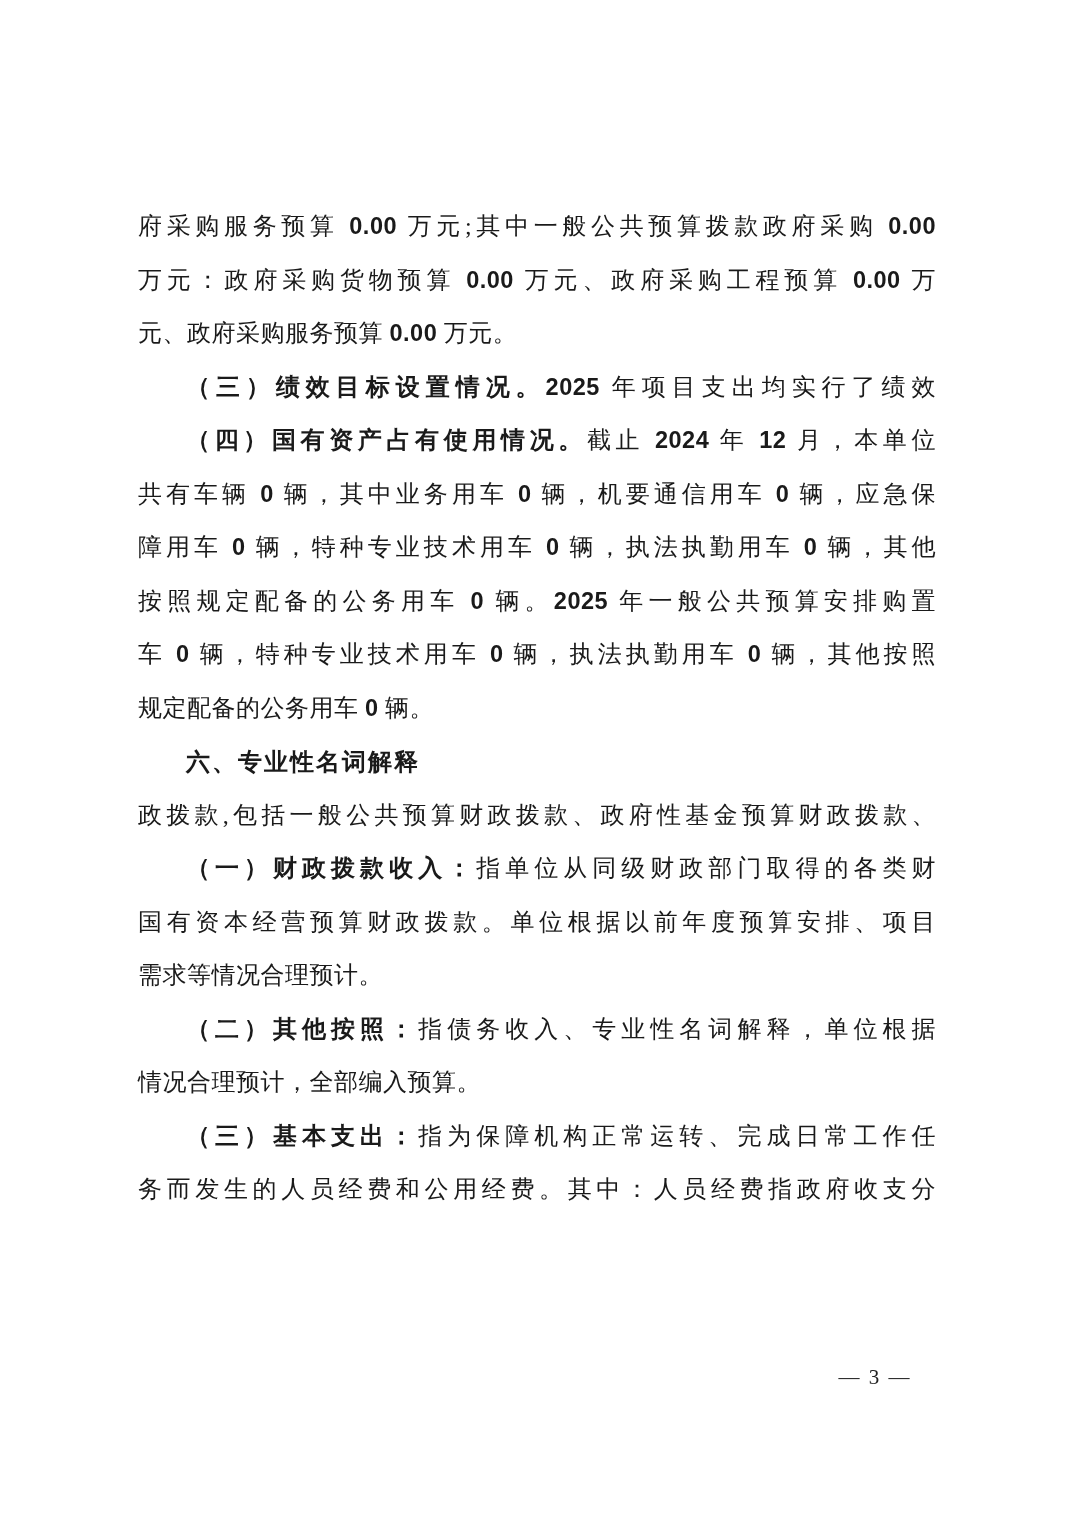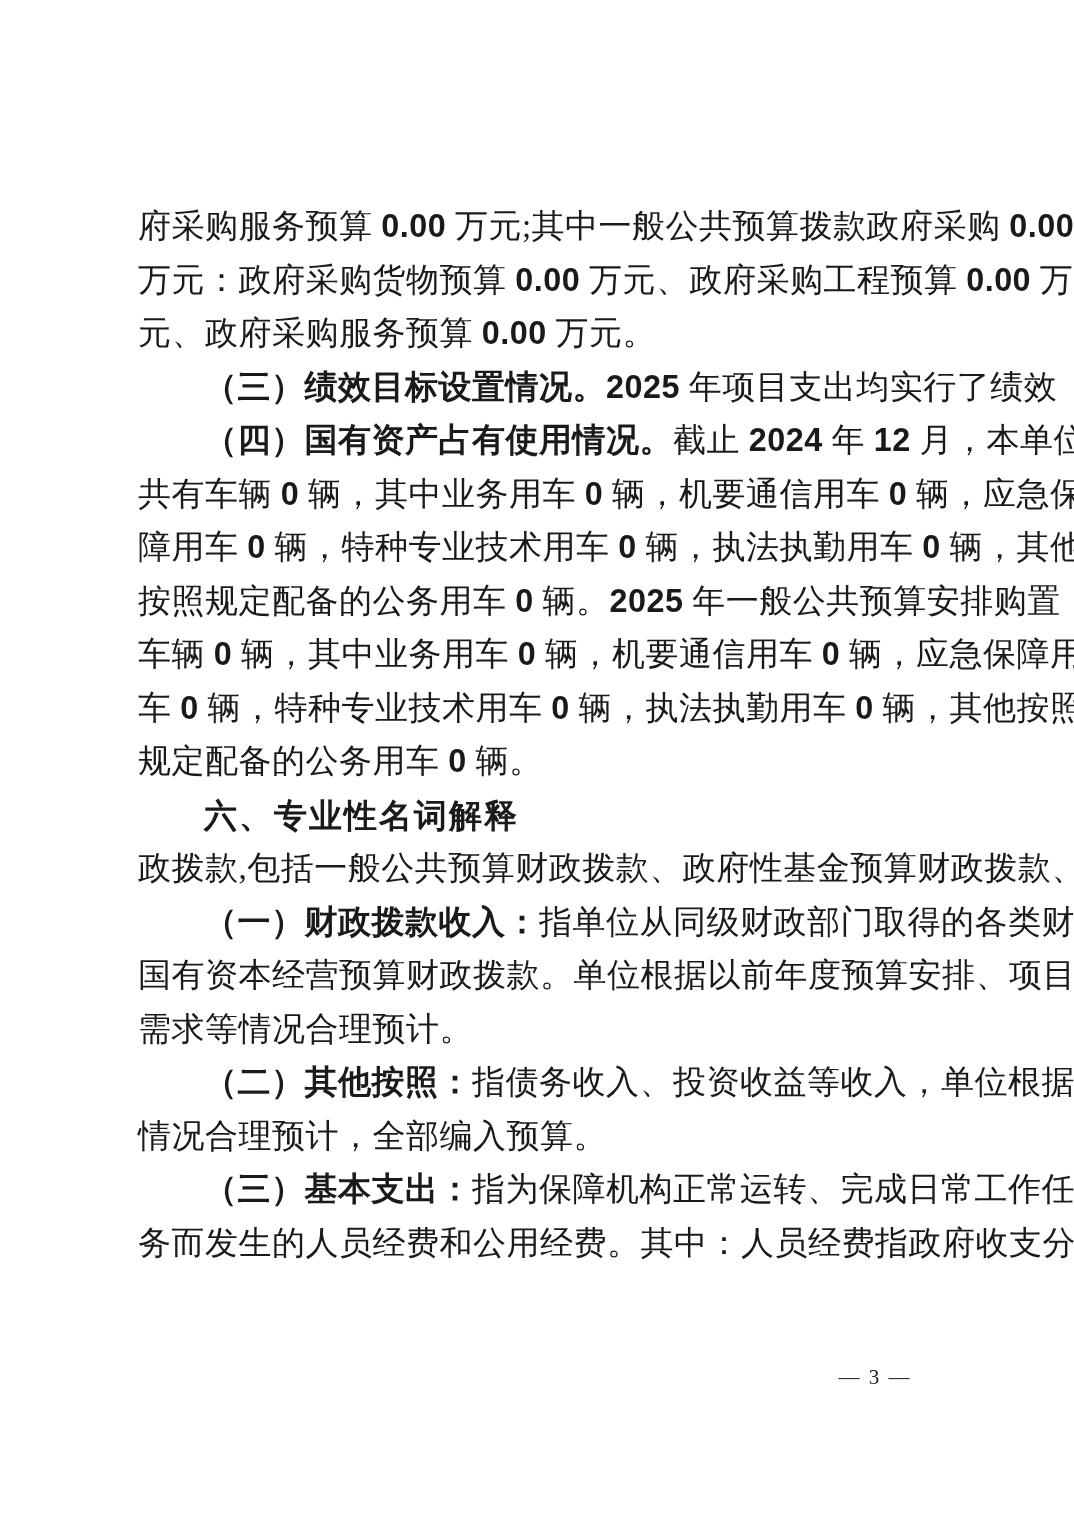--- a/index.html
+++ b/index.html
@@ -17,21 +17,21 @@
   }
   .page-body {
     position: absolute;
     left: 138px;
     top: 200px;
     width: 798px;
   }
   .line {
     height: 53.5px;
     line-height: 53.5px;
-    font-size: 33px;
+    font-size: 24px;
     text-align: justify;
     white-space: nowrap;
     letter-spacing: 0.5px;
   }
   .line.j {
     text-align-last: justify;
   }
   .line.indent {
     text-indent: 2em;
   }
@@ -67,31 +67,30 @@
   <div class="line j"><span class="seg">府采购服务预算 <span class="num">0.00</span> 万元;其中一般公共预算拨款政府采购 <span class="num">0.00</span></span></div>
   <div class="line j"><span class="seg">万元：政府采购货物预算 <span class="num">0.00</span> 万元、政府采购工程预算 <span class="num">0.00</span> 万</span></div>
   <div class="line"><span class="seg">元、政府采购服务预算 <span class="num">0.00</span> 万元。</span></div>
 
   <div class="line j indent"><span class="seg lead">（三）绩效目标设置情况。</span><span class="seg"><span class="num">2025</span> 年项目支出均实行了绩效</span></div>
 
   <div class="line j indent"><span class="seg lead">（四）国有资产占有使用情况。</span><span class="seg">截止 <span class="num">2024</span> 年 <span class="num">12</span> 月，本单位</span></div>
   <div class="line j"><span class="seg">共有车辆 <span class="num">0</span> 辆，其中业务用车 <span class="num">0</span> 辆，机要通信用车 <span class="num">0</span> 辆，应急保</span></div>
   <div class="line j"><span class="seg">障用车 <span class="num">0</span> 辆，特种专业技术用车 <span class="num">0</span> 辆，执法执勤用车 <span class="num">0</span> 辆，其他</span></div>
   <div class="line j"><span class="seg">按照规定配备的公务用车 <span class="num">0</span> 辆。<span class="num">2025</span> 年一般公共预算安排购置</span></div>
-  <div class="line j"><span class="seg">车辆 <span class="num">0</span> 辆，其中业务用车 <span class="num">0</span> 辆，机要通信用车 <span class="num">0</span> 辆，应急保障用</span></div>
   <div class="line j"><span class="seg">车 <span class="num">0</span> 辆，特种专业技术用车 <span class="num">0</span> 辆，执法执勤用车 <span class="num">0</span> 辆，其他按照</span></div>
   <div class="line"><span class="seg">规定配备的公务用车 <span class="num">0</span> 辆。</span></div>
 
   <div class="line indent"><span class="seg hei">六、专业性名词解释</span></div>
 
   <div class="line j"><span class="seg">政拨款,包括一般公共预算财政拨款、政府性基金预算财政拨款、</span></div>
   <div class="line j indent"><span class="seg lead">（一）财政拨款收入：</span><span class="seg">指单位从同级财政部门取得的各类财</span></div>
   <div class="line j"><span class="seg">国有资本经营预算财政拨款。单位根据以前年度预算安排、项目</span></div>
   <div class="line"><span class="seg">需求等情况合理预计。</span></div>
 
-  <div class="line j indent"><span class="seg lead">（二）其他按照：</span><span class="seg">指债务收入、投资收益等收入，单位根据</span></div>
+  <div class="line j indent"><span class="seg lead">（二）其他按照：</span><span class="seg">指债务收入、专业性名词解释，单位根据</span></div>
   <div class="line"><span class="seg">情况合理预计，全部编入预算。</span></div>
 
   <div class="line j indent"><span class="seg lead">（三）基本支出：</span><span class="seg">指为保障机构正常运转、完成日常工作任</span></div>
   <div class="line j"><span class="seg">务而发生的人员经费和公用经费。其中：人员经费指政府收支分</span></div>
 </main>
 
 <div class="page-footer">— 3 —</div>
 
 </body></html>

